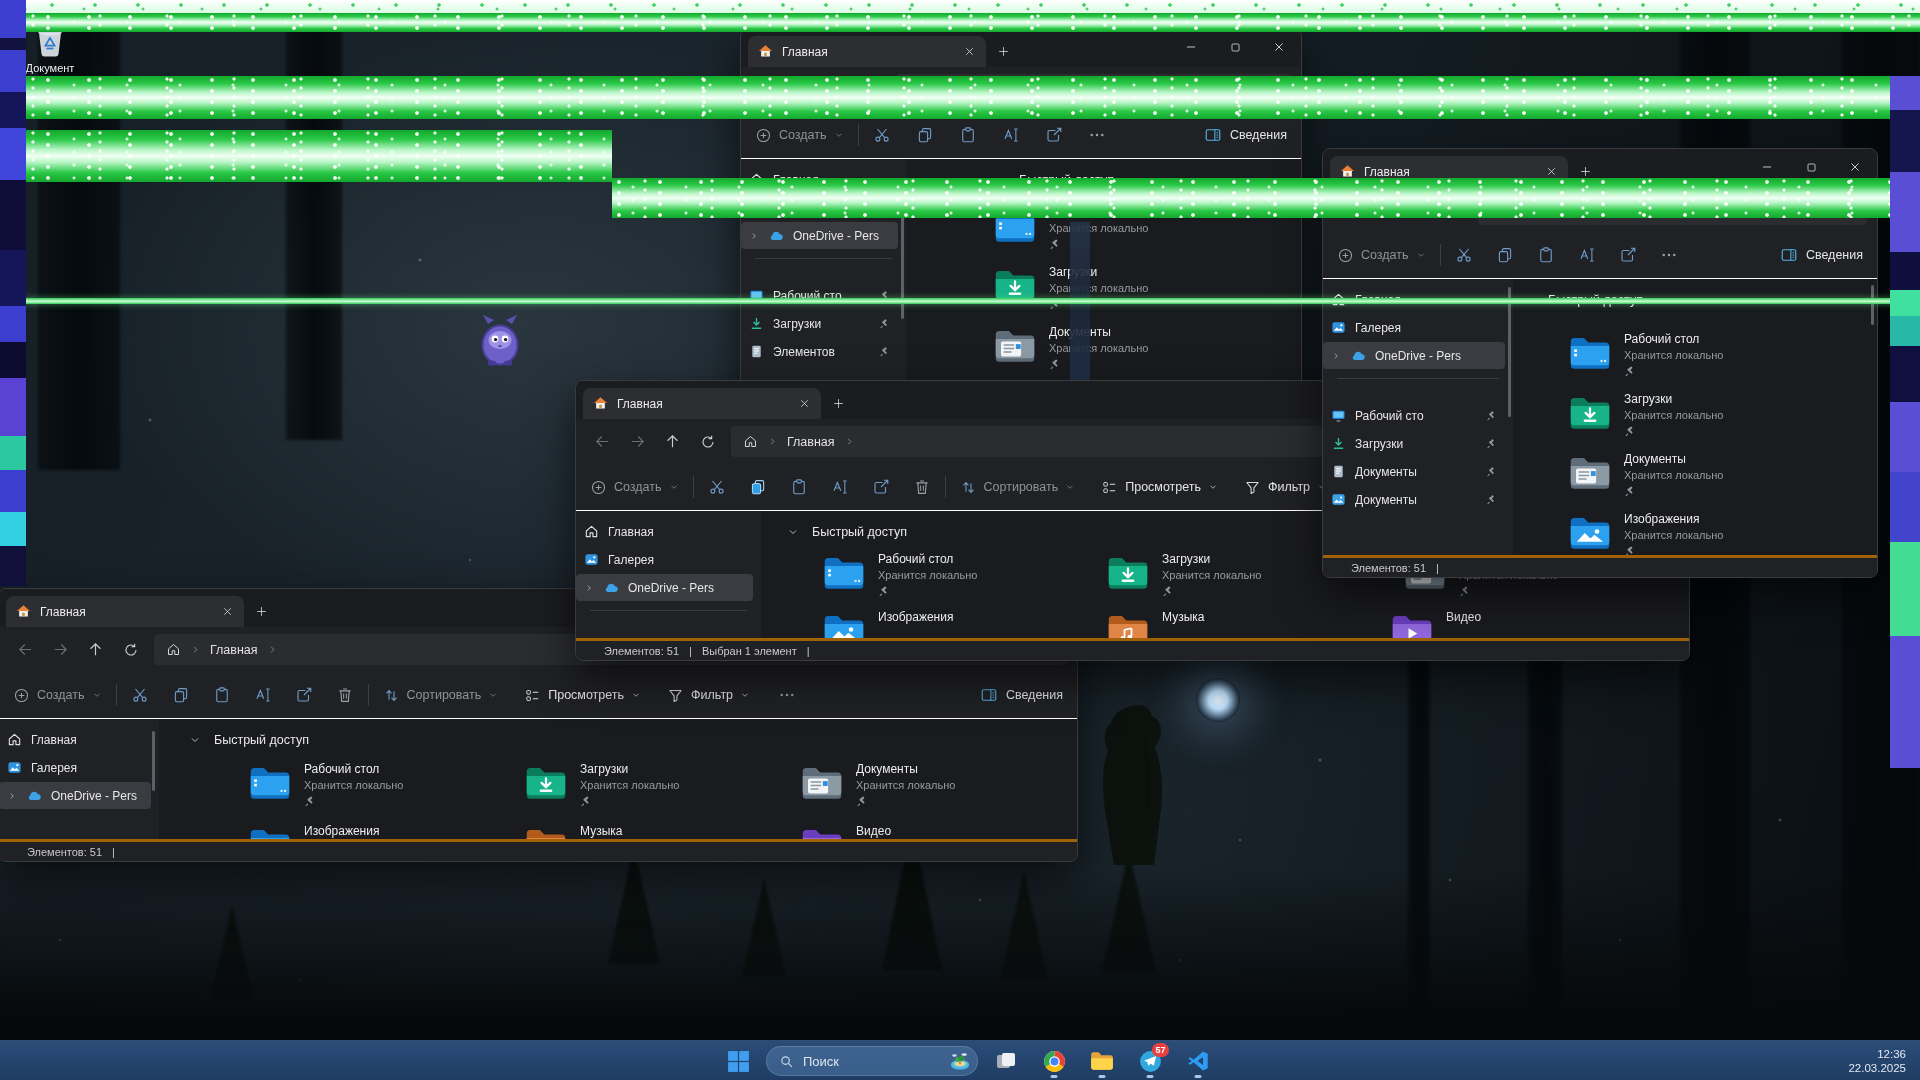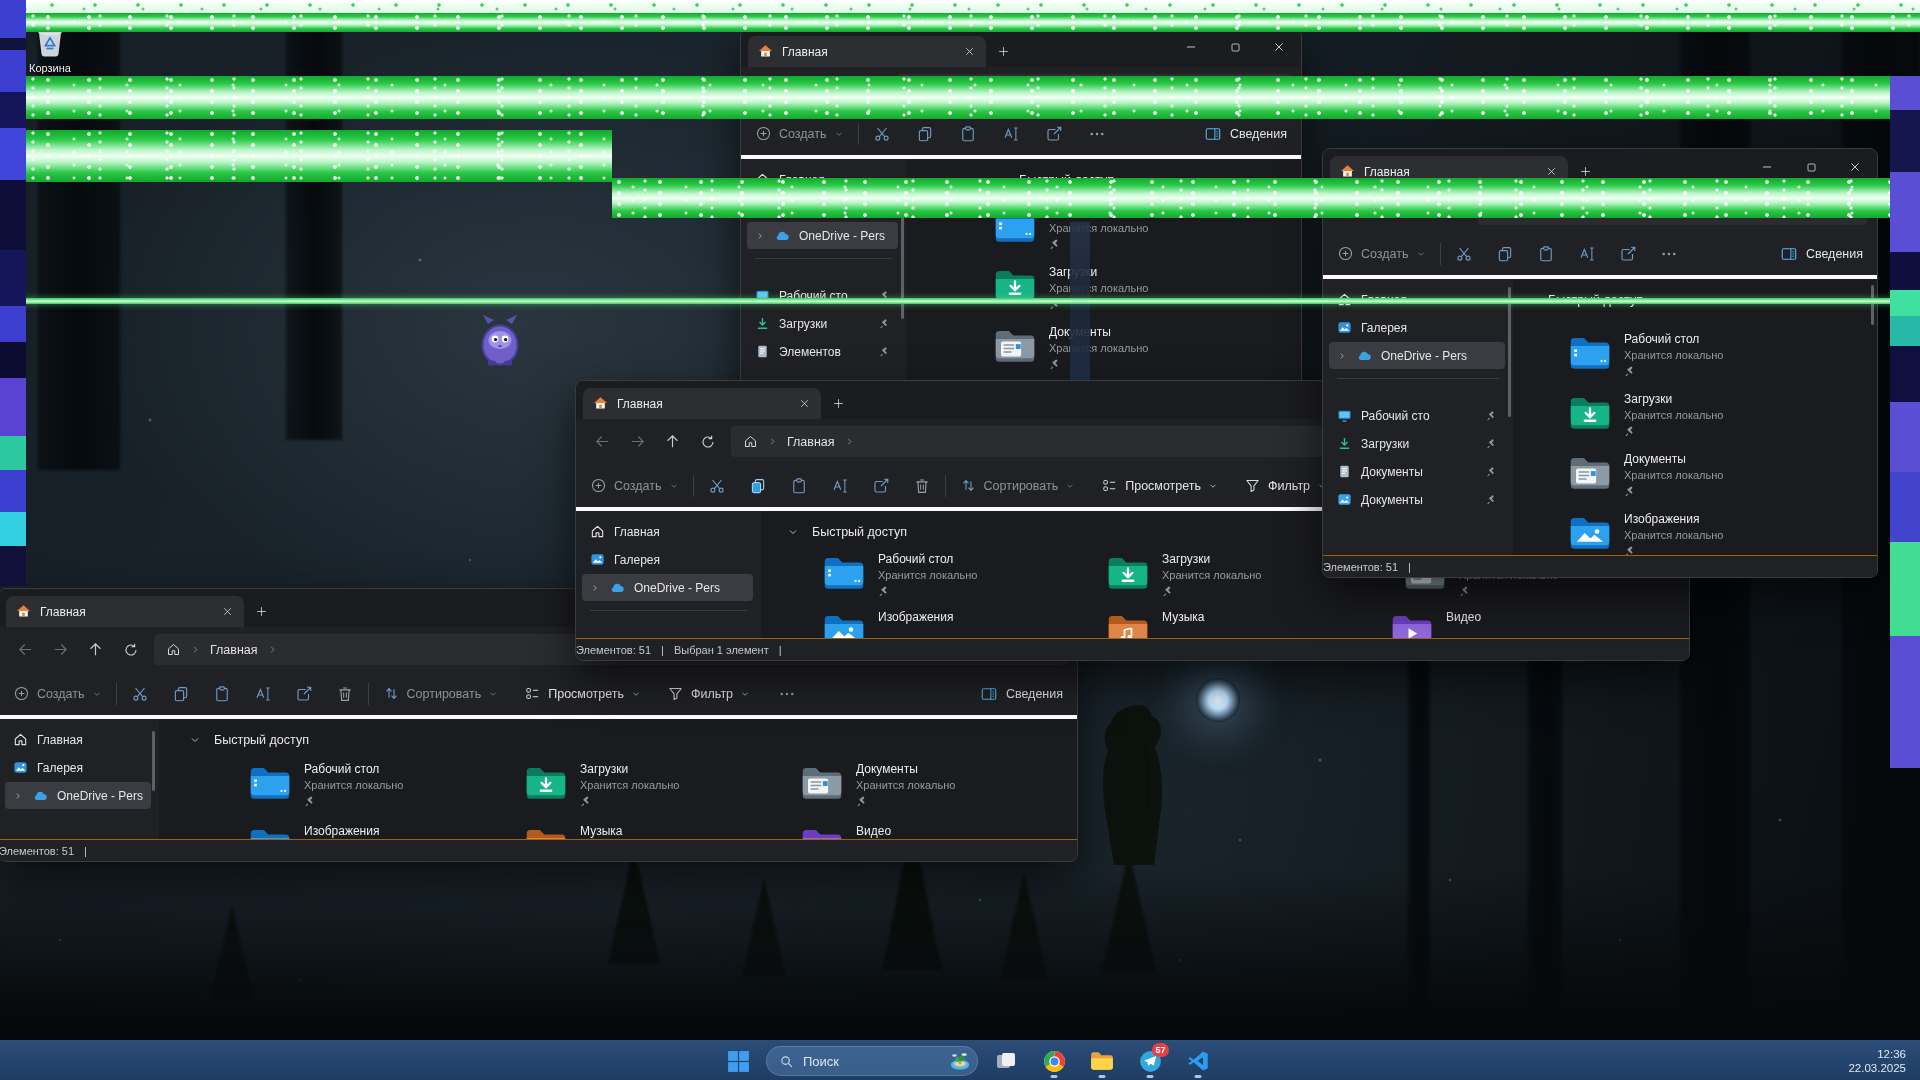--- a/index.html
+++ b/index.html
@@ -41,39 +41,39 @@
   .wctl{position:absolute;right:0;top:0;height:36px;display:flex}
   .wctl .cbtn{width:44px;height:100%;display:flex;align-items:center;justify-content:center;color:#d8d8d8}
 
   .navbar{height:45px;display:flex;align-items:center;gap:2px;padding:0 10px;background:#202124}
   .nbtn{width:33px;height:33px;display:flex;align-items:center;justify-content:center;color:#cbcbcb}
   .nbtn.dim{color:#6c6c6c}
   .crumb{flex:1;height:31px;margin-left:5px;background:#2b2c30;border-radius:4px;display:flex;align-items:center;
     gap:9px;padding:0 12px;font-size:12.5px;color:#e2e2e2}
   .crumb .cchev{color:#9b9b9b}
 
-  .toolbar{height:47px;display:flex;align-items:center;padding:0 14px;background:#202124;border-bottom:4px solid #ffffff;white-space:nowrap}
+  .toolbar{height:47px;display:flex;align-items:center;padding:0 14px;background:#202124;border-bottom:1px solid #ffffff;white-space:nowrap}
   .tgrp{display:flex;align-items:center;gap:25px}
   .tgrp.tight{gap:23px}
   .vsep{width:1px;height:22px;background:#3e3f43;margin:0 14px;flex:none}
   .tlbl{display:flex;align-items:center;gap:7px;font-size:12.5px;color:#8f9296}
   .tlbl.bright{color:#e4e4e4}
   .tico{color:#6f9cc9}
   .tico.grey{color:#9aa0a6}
   .details-btn{margin-left:auto;display:flex;align-items:center;gap:8px;font-size:12.5px;color:#e4e4e4}
 
   .wbody{position:absolute;left:0;right:0;bottom:0;display:flex;overflow:hidden;background:#1a1b1e}
   #w1 .wbody{top:130px;bottom:0}
   #w2 .wbody{top:130px;bottom:22px}
   #w3 .wbody{top:130px;bottom:22px}
   #w4 .wbody{top:130px;bottom:22px}
 
   .sidebar{flex:none;position:relative;padding-top:7px;background:#202124}
   #w1 .sidebar{width:165px}#w2 .sidebar{width:190px}#w3 .sidebar{width:185px}#w4 .sidebar{width:160px}
-  .sitem{height:27px;display:flex;align-items:center;gap:9px;margin:0 8px 1px 6px;padding:0 8px;border-radius:4px;
+  .sitem{height:27px;display:flex;align-items:center;gap:9px;margin:0 8px 1px 0;padding:0 8px;border-radius:4px;
     font-size:12px;color:#e6e6e6;overflow:hidden}
   .sitem.sel{background:#3a3c41}
   .sitem .schev{color:#c9c9c9;flex:none}
   .sitem .spin{margin-left:auto;color:#8f969e;flex:none}
   .sitem .stxt{white-space:nowrap;overflow:hidden}
   .ssep{height:1px;background:#3a3c40;margin:9px 14px}
   .spacer14{height:14px}
   .vthumb{position:absolute;width:3px;border-radius:2px;background:#5d6167}
 
   .content{flex:1;position:relative;padding:10px 0 0 22px;overflow:hidden}
@@ -84,21 +84,21 @@
   .tile{display:flex;gap:13px;align-items:flex-start}
   #w3 .tilerow .tile{width:284px}
   #w4 .tilerow .tile{width:288px}
   .ficon{width:42px;height:42px;flex:none}
   .tmeta{padding-top:1px}
   .tname{font-size:12px;color:#ededed;line-height:15px}
   .tsub{font-size:11px;color:#989b9f;line-height:14px;margin-top:1px}
   .tpin{color:#8f969e;margin-top:3px}
 
   .statusbar{position:absolute;left:0;right:0;bottom:0;height:22px;display:flex;align-items:center;gap:10px;
-    padding:0 0;font-size:11px;color:#c9c9c9;background:#202124;border-top:1px solid #a16207}
+    padding:0 28px;font-size:11px;color:#c9c9c9;background:#202124;border-top:3px solid #a16207}
 
   
   #w1glitch{left:1070px;top:222px;width:20px;height:158px;z-index:2;
     background:linear-gradient(180deg,#263449,#1b2737 55%,#22304a);opacity:.9}
 
   
   #sprite{left:476px;top:314px;width:48px;height:54px;z-index:2}
 
   
   .gband{position:absolute;left:0;right:0;z-index:40;pointer-events:none;
@@ -424,21 +424,21 @@
         <circle cx="1700" cy="500" r="1.3" opacity=".35"></circle>
       </g>
   </svg>
   <div id="ground"></div>
 </div>
 
 <div id="recycle" class="abs">
   <svg width="36" height="36" style="margin:0 auto">
       <use href="#s-bin"></use>
     </svg>
-  <div class="lbl">Корзина</div>
+  <div class="lbl">Документ</div>
 </div>
 
 <svg id="sprite" class="abs">
     <use href="#s-sprite"></use>
   </svg>
 
 <div class="win" id="w1">
   <div class="tabbar">
     <div class="tab">
       <svg width="15" height="15">

